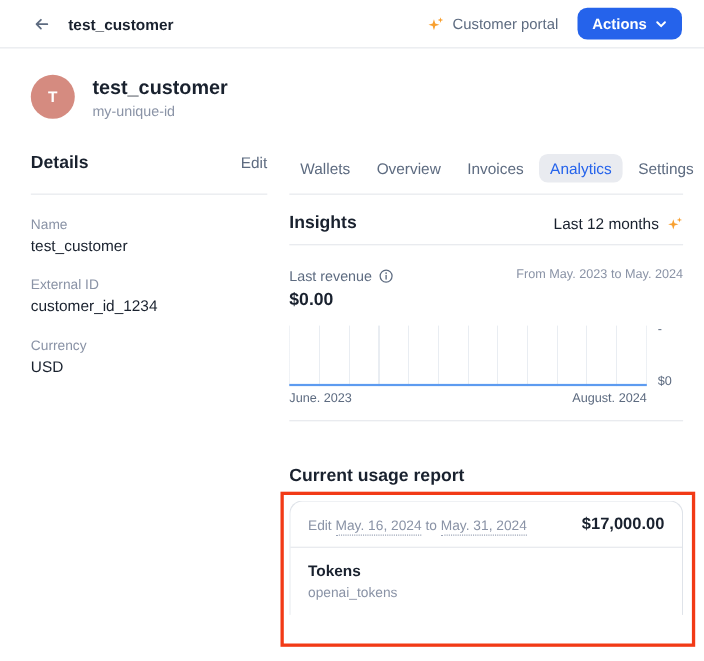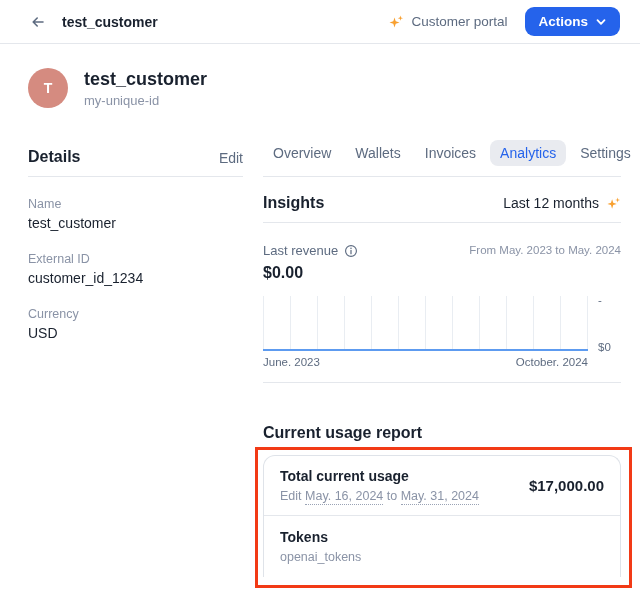--- a/index.html
+++ b/index.html
@@ -40,21 +40,21 @@
     color:#fff;display:flex;align-items:center;justify-content:center;
     font-size:14px;font-weight:bold;flex:0 0 40px;}
   .cust-name{font-size:18px;font-weight:bold;line-height:22px;}
   .cust-sub{font-size:13px;color:var(--gray-light);margin-top:3px;}
 
   
   .main{display:grid;grid-template-columns:215px 358px;column-gap:20px;
     padding:32px 0 0 28px;align-items:start;}
 
   
-  .details-head{height:26px;display:flex;align-items:flex-end;justify-content:space-between;gap:40px;}
+  .details-head{height:26px;display:flex;align-items:flex-start;justify-content:space-between;gap:40px;}
   .sec-title{font-size:16px;font-weight:bold;color:var(--ink);}
   .edit-link{font-size:14px;color:var(--gray);background:none;border:none;cursor:pointer;
     font-family:"Liberation Sans",sans-serif;padding:0;}
   .divider{height:1px;background:var(--border);margin-top:10px;}
   .field{margin-top:19px;}
   .field-label{font-size:12.5px;color:var(--gray-light);line-height:16px;}
   .field-value{font-size:14px;color:var(--ink);line-height:18px;margin-top:2px;}
 
   
   .tabs{display:flex;align-items:center;gap:4px;height:26px;}
@@ -169,22 +169,22 @@
       </div>
       <div class="field">
         <div class="field-label">Currency</div>
         <div class="field-value">USD</div>
       </div>
     </aside>
 
     <section>
 
       <nav class="tabs">
+        <button class="tab">Wallets</button>
         <button class="tab">Overview</button>
-        <button class="tab">Wallets</button>
         <button class="tab">Invoices</button>
         <button class="tab active">Analytics</button>
         <button class="tab">Settings</button>
       </nav>
       <div class="divider"></div>
 
       <div class="insights-head">
         <span class="sec-title">Insights</span>
         <button class="period-btn">
           <span>Last 12 months</span>
@@ -211,37 +211,36 @@
         <span class="gr-period">From May. 2023 to May. 2024</span>
       </div>
 
       <div class="chart">
         <div>
           <div class="chart-plot">
             <div class="chart-line"></div>
           </div>
           <div class="chart-xlabels">
             <span>June. 2023</span>
-            <span>October. 2024</span>
+            <span>August. 2024</span>
           </div>
         </div>
         <div class="chart-ylabels">
           <span>-</span>
           <span>$0</span>
         </div>
       </div>
       <div class="divider insights-bottom"></div>
 
       <h2 class="usage-head">Current usage report</h2>
 
       <div class="usage-card">
 
         <div class="card-row2">
           <div>
-            <div class="row2-title">Total current usage</div>
             <div class="row2-period"><span>Edit </span><span class="dotted">May. 16, 2024</span><span> to </span><span class="dotted">May. 31, 2024</span></div>
           </div>
           <div class="row2-amount">$17,000.00</div>
         </div>
 
         <div class="card-row3">
           <div class="row3-title">Tokens</div>
           <div class="row3-code">openai_tokens</div>
         </div>
       </div>

